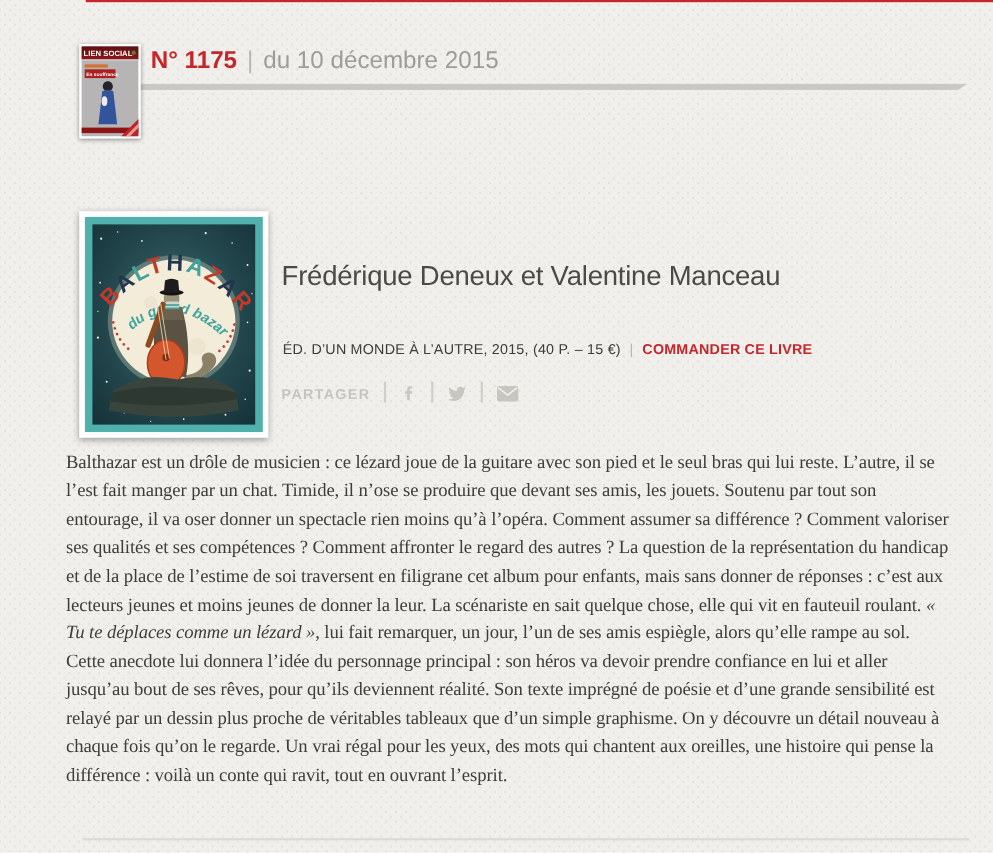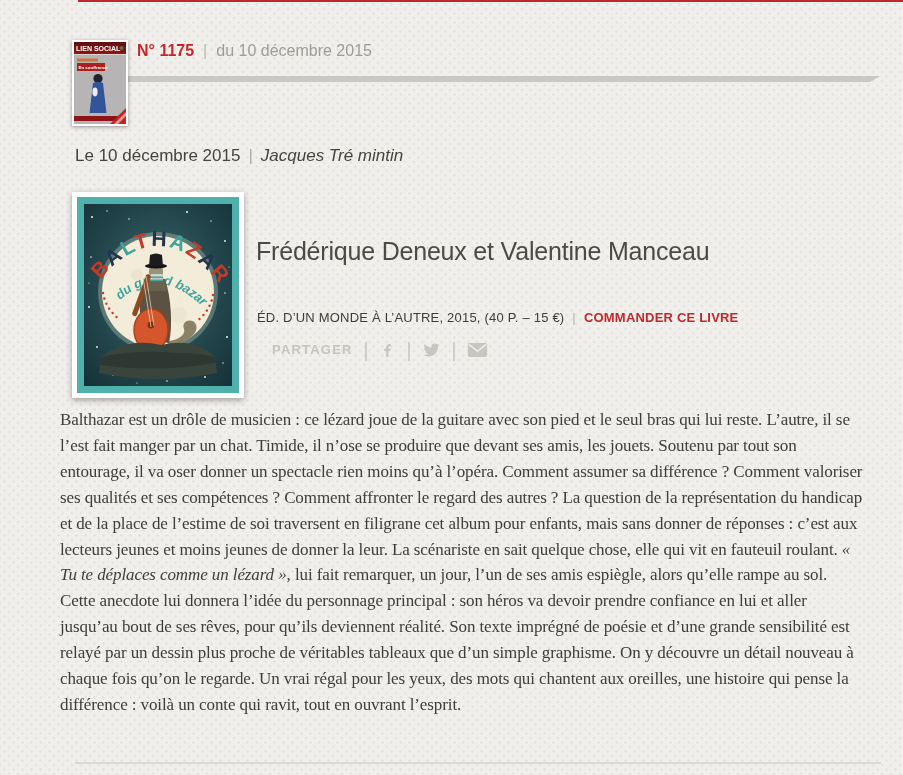--- a/index.html
+++ b/index.html
@@ -11,21 +11,21 @@
     background-size:9px 9px;
     background-position:0 0, 4.5px 4.5px;
     font-family:"Liberation Sans", sans-serif;
   }
   .top-line { position:absolute; top:0; left:78px; right:0; height:2px; background:#c3272b; }
 
   .mag-thumb {
     position:absolute; left:72px; top:40px; width:52px; height:82px;
     background:#fff; padding:2px; box-shadow:0 1px 4px rgba(0,0,0,.38); z-index:3; cursor:pointer;
   }
-  .issue-line { position:absolute; left:137px; top:42px; font-size:16px; white-space:nowrap; }
+  .issue-line { position:absolute; left:137px; top:42px; font-size:22px; white-space:nowrap; }
   .issue-no   { color:#c3272b; font-weight:700; }
   .hsep       { color:#b9b8b2; padding:0 9px; font-weight:400; }
   .issue-date { color:#9d9c97; }
 
   .gray-bar {
     position:absolute; left:75px; top:76px; width:805px; height:6px; background:#c8c8c4; z-index:1;
     clip-path:polygon(0 0, 100% 0, calc(100% - 10px) 100%, 0 100%);
   }
   .section-title { position:absolute; left:137px; top:96px; font-size:19px; color:#4a4944;
                    letter-spacing:.4px; font-weight:400; margin:0; }
@@ -40,21 +40,21 @@
   .book-title   { position:absolute; left:256px; top:201px; margin:0; font-size:25px; font-weight:700;
                   color:#3c3b36; letter-spacing:-.2px; }
   .book-authors { position:absolute; left:256px; top:237px; margin:0; font-size:25px; font-weight:400;
                   color:#4b4a45; letter-spacing:-.2px; }
 
   .pub-row  { position:absolute; left:257px; top:310px; font-size:13px; color:#3d3c37;
               letter-spacing:.2px; white-space:nowrap; }
   .pub-row .sep { color:#b4b3ad; padding:0 8px; }
   .order-link { color:#c3272b; font-weight:700; cursor:pointer; }
 
-  .share-row { position:absolute; left:272px; top:342px; display:flex; align-items:flex-start; height:24px; }
+  .share-row { position:absolute; left:256px; top:342px; display:flex; align-items:flex-end; height:24px; }
   .share-label { font-size:13px; font-weight:700; letter-spacing:1.2px; color:#c5c4be; }
   .share-sep { width:2px; height:19px; background:#cfcec8; margin:0 12px; }
   .share-icon { cursor:pointer; display:flex; align-items:center; }
 
   .review { position:absolute; left:60px; top:407px; width:806px; margin:0;
             font-family:"Liberation Serif", serif; font-size:17px; line-height:25.9px;
             color:#3e3d39; letter-spacing:-.1px; }
   .review .quote { font-style:italic; }
 
   .bottom-divider { position:absolute; left:75px; top:762px; width:806px; height:2px; background:#dcdad4; }
@@ -91,23 +91,20 @@
     </svg>
   </div>
 
   <div class="issue-line">
     <span class="issue-no">N° 1175</span><span class="hsep">|</span><span class="issue-date">du 10 décembre 2015</span>
   </div>
 
   <div class="gray-bar"></div>
 
 
-  <div class="byline">
-    <span>Le 10 décembre 2015</span><span class="sep">|</span><span class="author">Jacques Tré mintin</span>
-  </div>
 
   <div class="cover">
     <svg width="162" height="196" viewBox="0 0 162 196">
       <defs>
         <radialGradient id="skyg" cx="50%" cy="46%" r="78%">
           <stop offset="0" stop-color="#3d6f6e"></stop>
           <stop offset=".55" stop-color="#22464c"></stop>
           <stop offset="1" stop-color="#142e35"></stop>
         </radialGradient>
       </defs>

